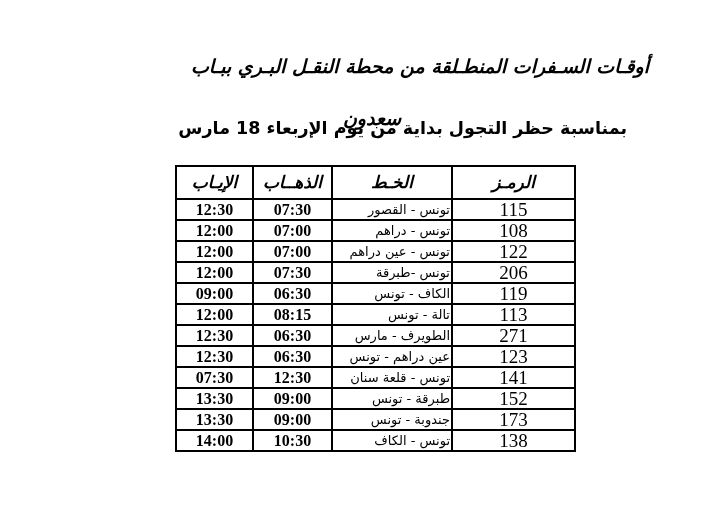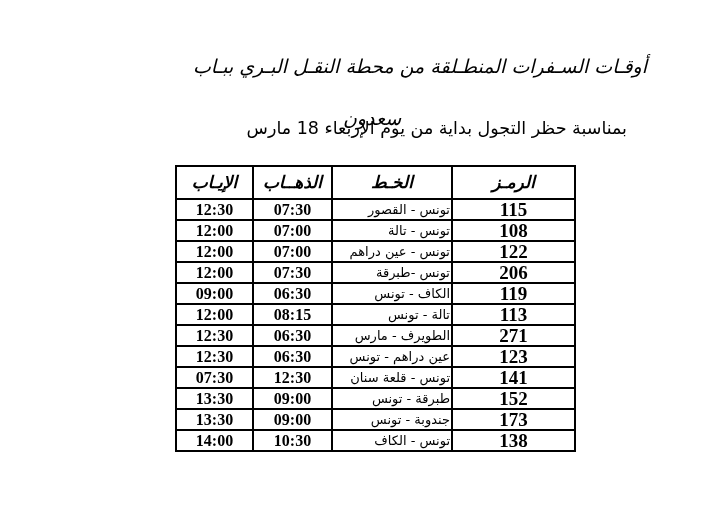--- a/index.html
+++ b/index.html
@@ -10,21 +10,21 @@
     color: #000000;
     overflow: hidden;
     font-family: "DejaVu Sans", sans-serif;
   }
   .title-line {
     position: absolute;
     text-align: center;
     white-space: nowrap;
     direction: rtl;
     unicode-bidi: plaintext;
-    font-weight: normal;
+    font-weight: bold;
     line-height: 25px;
   }
   .title-main { font-style: italic; font-size: 19px; }
   #title-1 { left: 182px; width: 476px; top: 54px; }
   #title-2 { left: 332px; width: 80px;  top: 106px; }
   #subtitle { left: 247px; width: 380px; top: 116px; font-size: 17.5px; }
 
   table.schedule {
     position: absolute;
     left: 175px;
@@ -43,21 +43,21 @@
     font-size: 17px;
     font-weight: bold;
     font-style: italic;
     text-align: center;
     font-family: Liberation Mono, monospace;
   }
   .schedule td { height: 19.5px; line-height: 19px; }
   td.code {
     font-family: "Liberation Serif", "DejaVu Serif", serif;
     font-size: 19px;
-    font-weight: bold;
+    font-weight: normal;
     text-align: center;
     border-radius: 8px;
   }
   td.route {
     font-family: "DejaVu Sans", sans-serif;
     font-size: 13px;
     text-align: right;
     padding-left: 3px;
     padding-right: 1px;
   }
@@ -94,21 +94,21 @@
   </thead>
   <tbody>
       <tr>
         <td class="code">115</td>
         <td class="route">تونس - القصور</td>
         <td class="time">07:30</td>
         <td class="time">12:30</td>
       </tr>
       <tr>
         <td class="code">108</td>
-        <td class="route">تونس - تالة</td>
+        <td class="route">تونس - دراهم</td>
         <td class="time">07:00</td>
         <td class="time">12:00</td>
       </tr>
       <tr>
         <td class="code">122</td>
         <td class="route">تونس - عين دراهم</td>
         <td class="time">07:00</td>
         <td class="time">12:00</td>
       </tr>
       <tr>

